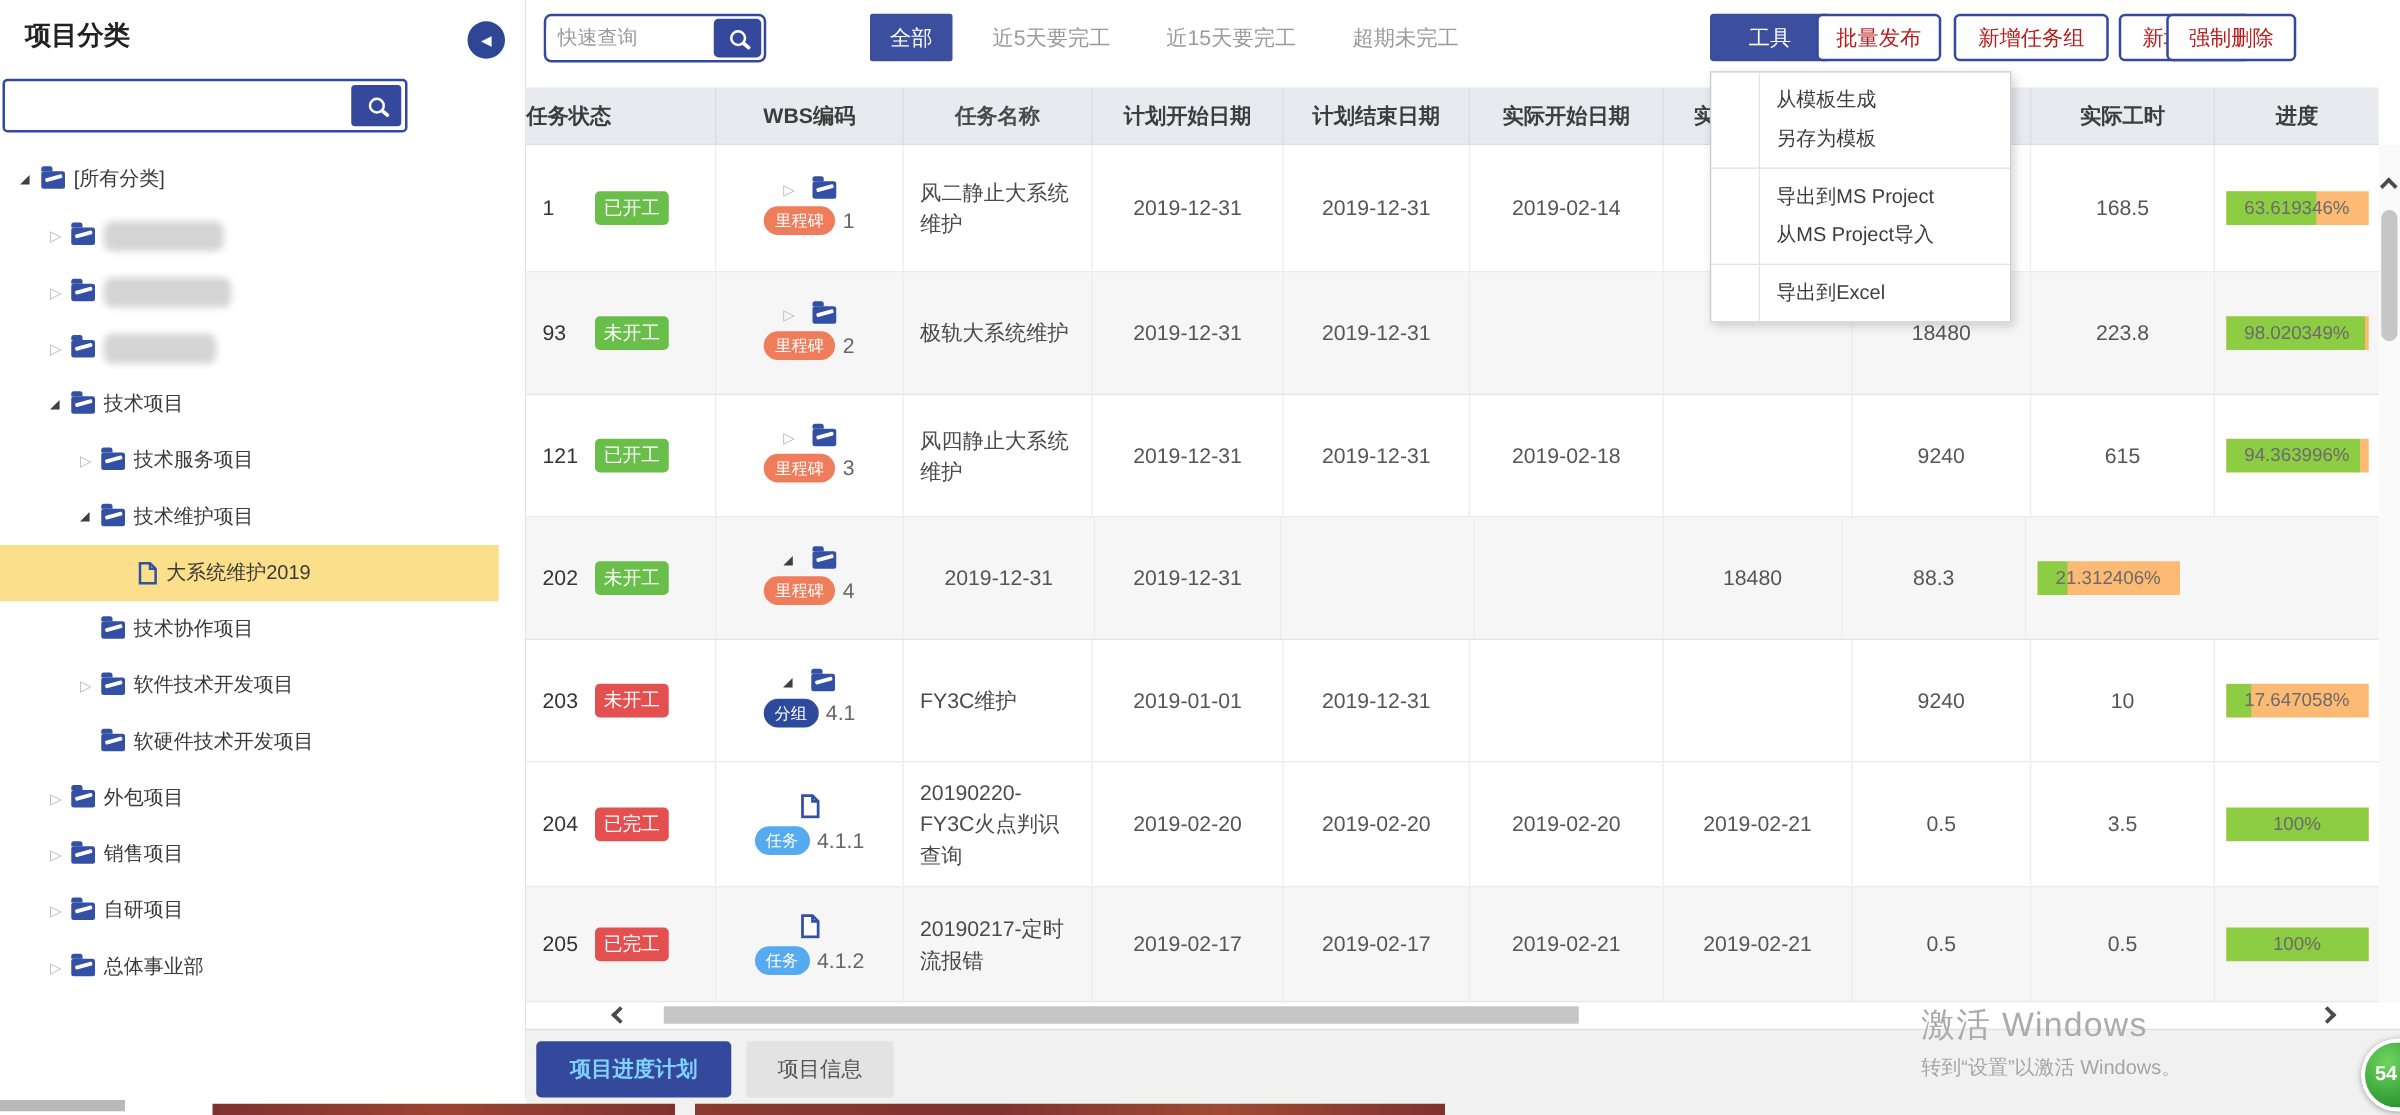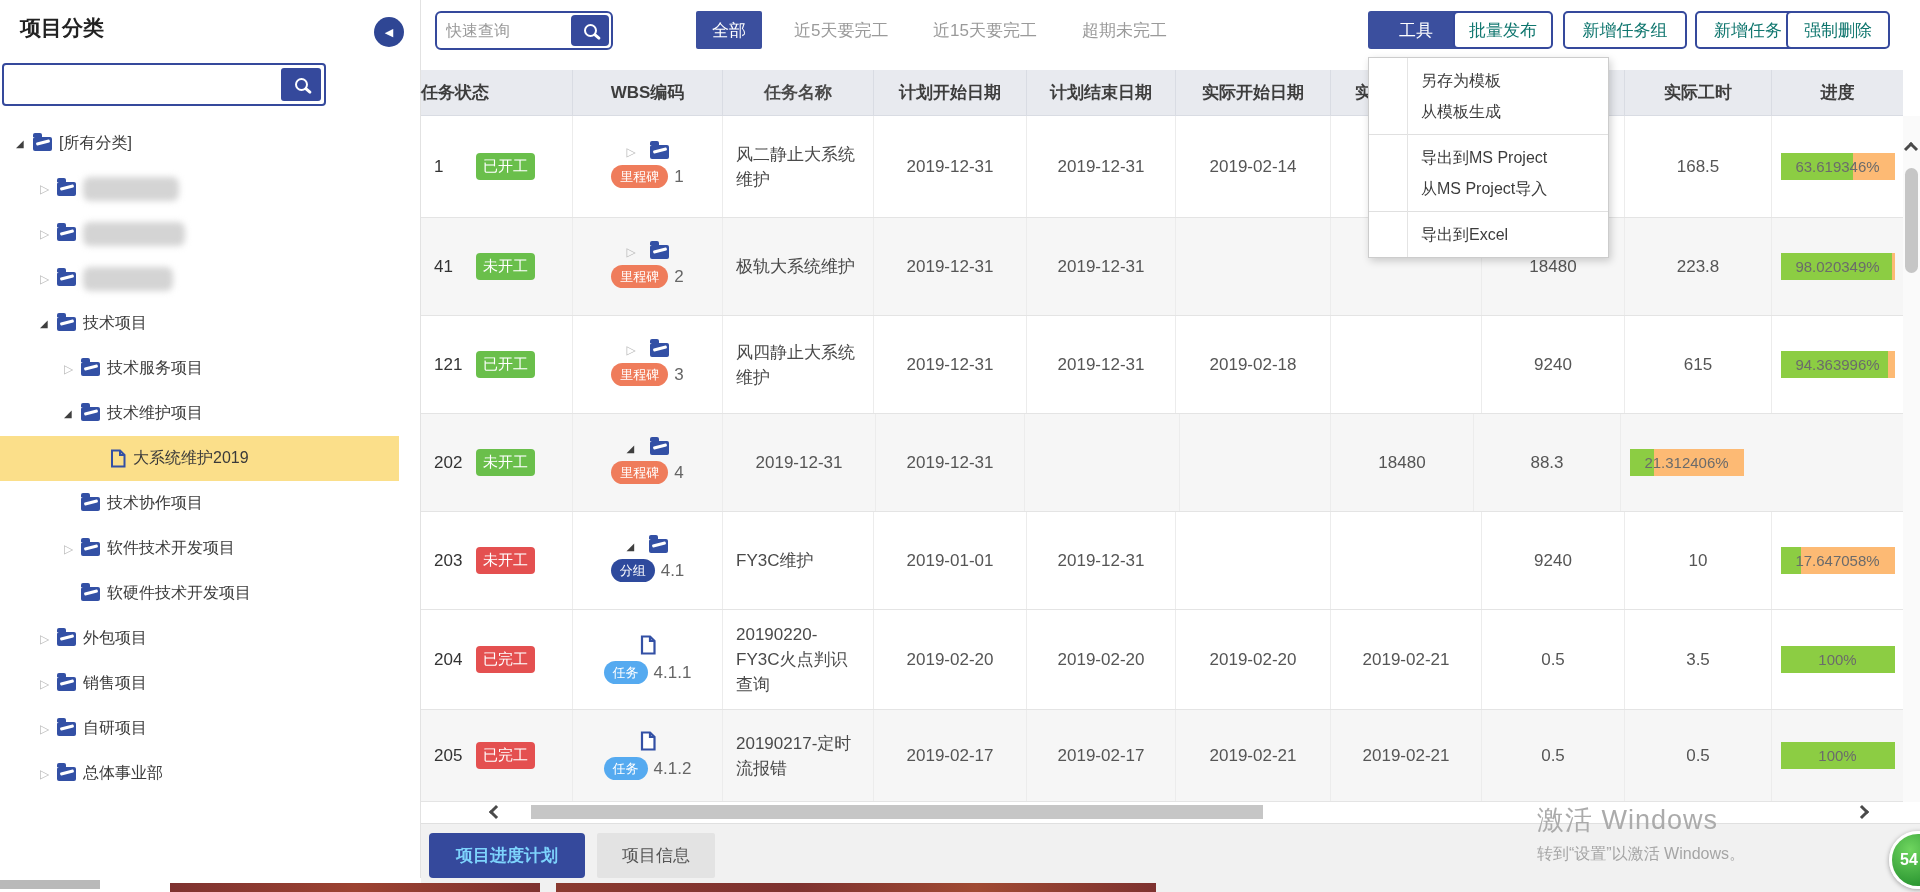--- a/index.html
+++ b/index.html
@@ -29,21 +29,21 @@
 
   
   .main-toolbar { position:absolute; left:422px; top:0; width:1498px; height:70px; background:#fff; }
   .qsearch { position:absolute; left:13px; top:11px; width:178px; height:39px; border:2px solid #35499c; border-radius:6px; display:flex; align-items:center; }
   .qsearch input { flex:1; width:120px; border:none; outline:none; font-size:16px; padding-left:9px; font-family:inherit; color:#555; }
   .qsearch input::placeholder { color:#9a9a9a; }
   .qsearch .sq-btn { width:38px; height:31px; margin-right:2px; border-radius:4px; }
   .ftab-on { position:absolute; left:274px; top:11px; width:66px; height:38px; background:#3b4f9e; color:#fff; font-size:17px; display:flex; align-items:center; justify-content:center; border-radius:2px; }
   .ftab { position:absolute; top:11px; height:38px; display:flex; align-items:center; color:#9a9a9a; font-size:17px; }
   .btn-solid { position:absolute; top:11px; height:38px; background:#3b4f9e; color:#fff; font-size:17px; border:none; border-radius:3px; font-family:inherit; }
-  .btn-line { position:absolute; top:11px; height:38px; background:#fff; color:#0f766e; font-size:17px; border:2px solid #35499c; border-radius:5px; font-family:inherit; }
+  .btn-line { position:absolute; top:11px; height:38px; background:#fff; color:#b91c1c; font-size:17px; border:2px solid #35499c; border-radius:5px; font-family:inherit; }
 
   
   .thead { position:absolute; left:421px; top:70px; width:1482px; height:46px; background:#e8eaef; display:flex; border-bottom:1px solid #d9dce3; }
   .hcell { height:100%; display:flex; align-items:center; justify-content:center; font-size:17px; font-weight:bold; color:#3d3d3d; border-right:1px solid #d9dce3; }
   .tbody { position:absolute; left:421px; top:116px; width:1482px; }
   .trow { display:flex; border-bottom:1px solid #e4e4e4; background:#fff; }
   .trow.alt { background:#f6f6f6; }
   .cell { display:flex; align-items:center; justify-content:center; border-right:1px solid #ececec; font-size:17px; color:#555; }
   .c0{width:152px;justify-content:flex-start;} .c1{width:150px;} .c2{width:151px;justify-content:flex-start;padding:0 13px;line-height:25px;color:#4a4a4a;}
   .c3{width:153px;} .c4{width:149px;} .c5{width:155px;} .c6{width:151px;} .c7{width:143px;} .c8{width:147px;} .c9{width:131px;}
@@ -195,21 +195,21 @@
       </span>
   </div>
   <div class="ftab-on">全部</div>
   <div class="ftab" style="left:372px">近5天要完工</div>
   <div class="ftab" style="left:511px">近15天要完工</div>
   <div class="ftab" style="left:660px">超期未完工</div>
   <button class="btn-solid" style="left:946px;width:96px">工具</button>
   <button class="btn-line" style="left:1031px;width:100px">批量发布</button>
   <button class="btn-line" style="left:1141px;width:124px">新增任务组</button>
   <button class="btn-line" style="left:1273px;width:106px">新增任务</button>
-  <button class="btn-line" style="left:1364px;width:104px">强制删除</button>
+  <button class="btn-line" style="left:1311px;width:104px">强制删除</button>
 </div>
 
 <div class="thead">
   <div class="hcell c0">任务状态</div>
   <div class="hcell c1">WBS编码</div>
   <div class="hcell c2" style="justify-content:center;padding:0">任务名称</div>
   <div class="hcell c3">计划开始日期</div>
   <div class="hcell c4">计划结束日期</div>
   <div class="hcell c5">实际开始日期</div>
   <div class="hcell c6">实际结束日期</div>
@@ -247,21 +247,21 @@
     <div class="cell c9" style="border-right:none">
       <div class="pbar">
           <div class="pfill" style="width: 63.62%;"></div>
           <span class="plabel">63.619346%</span>
         </div>
     </div>
   </div>
 
   <div class="trow alt" style="height:98px">
     <div class="cell c0">
-      <span class="rowid">41</span>
+      <span class="rowid">93</span>
       <span class="badge green">未开工</span>
     </div>
     <div class="cell c1">
       <div class="wbs">
         <div class="wline">
             <span class="tri col">▷</span>
             <span class="fold" style="margin-right:0"></span>
           </div>
         <div class="wline">
             <span class="pill orange">里程碑</span>
@@ -458,22 +458,22 @@
   <div class="vthumb"></div>
 </div>
 <div class="hscroll">
   <span class="chev left"></span>
   <div class="hthumb"></div>
   <span class="chev right"></span>
 </div>
 
 <div class="menu">
   <div class="menu-gutter"></div>
+  <div class="mi">从模板生成</div>
   <div class="mi">另存为模板</div>
-  <div class="mi">从模板生成</div>
   <div class="mdiv"></div>
   <div class="mi">导出到MS Project</div>
   <div class="mi">从MS Project导入</div>
   <div class="mdiv"></div>
   <div class="mi">导出到Excel</div>
 </div>
 
 <div class="footer">
   <button class="ftab-btn1">项目进度计划</button>
   <button class="ftab-btn2">项目信息</button>

